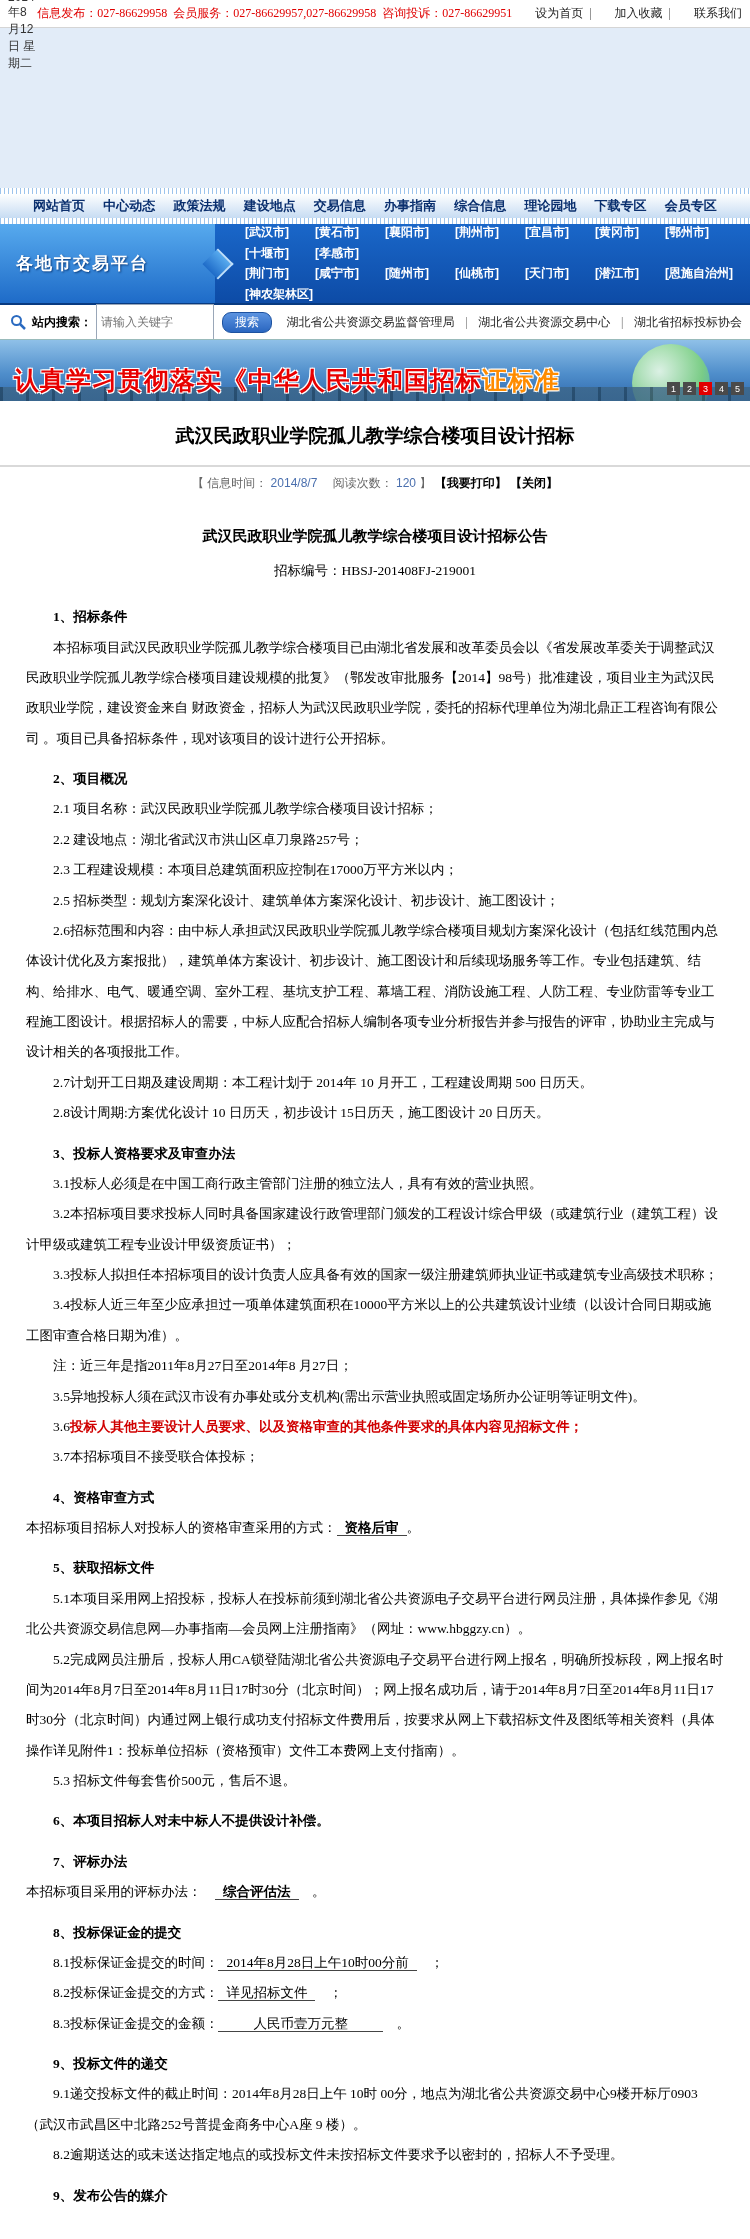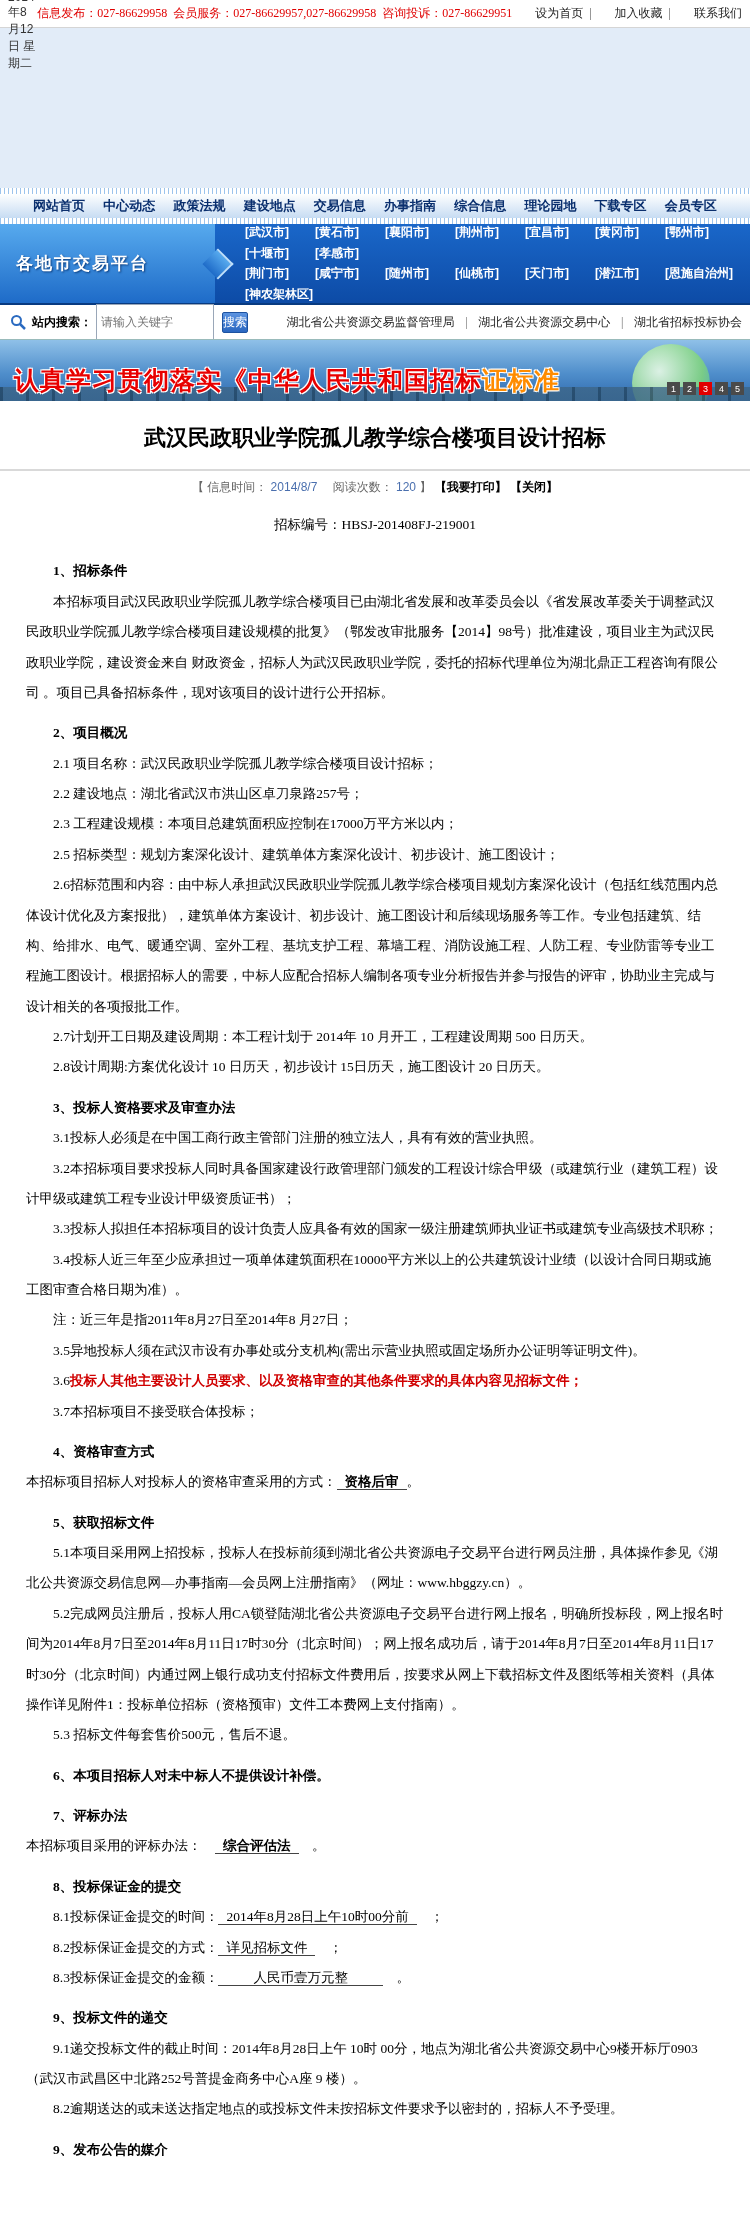--- a/index.html
+++ b/index.html
@@ -29,37 +29,37 @@
   .citybox .chev { position:absolute; right:-14px; top:50%; margin-top:-11px; width:22px; height:22px; background:linear-gradient(#57aaee,#1e6bc8); transform:rotate(45deg); border-right:2px solid #bfe0fa; border-top:2px solid #bfe0fa; }
   .citylinks { flex:1; display:flex; flex-direction:column; justify-content:center; gap:3px; padding-left:30px; }
   .cityrow { display:flex; flex-wrap:wrap; gap:4px 26px;font-weight:bold; }
   .cityrow span { color:#fff; font-size:12px; cursor:pointer; white-space:nowrap; }
 
   
   .searchrow { height:34px; display:flex; align-items:center; padding:0 8px; background:#fff; font-size:12px; }
   .searchrow .mag { margin:0 6px 0 2px; }
   .search-label { font-weight:bold; margin-right:4px; }
   .search-input { width:118px; height:37px; border:1px solid #9aa7b8; font-size:12px; padding:0 4px; color:#333; }
-  .search-btn { margin-left:8px; height:21px; padding:0 0; background:linear-gradient(#5b93e0,#2a66c0); color:#fff; border:1px solid #1d52a0; font-size:12px; cursor:pointer; border-radius:2px;text-align:center; }
+  .search-btn { margin-left:8px; height:21px; padding:0 12px; background:linear-gradient(#5b93e0,#2a66c0); color:#fff; border:1px solid #1d52a0; font-size:12px; cursor:pointer; border-radius:9px;text-align:center; }
   .org-links { margin-left:auto; display:flex; gap:6px; align-items:center; color:#222; }
   .org-links span.olink { cursor:pointer; }
   .org-links .sep { color:#888; }
 
   
   .banner { height:62px; position:relative; background:linear-gradient(#8fc0e8 0%,#4f8ecb 55%,#2f6aae 100%); overflow:hidden; border-top:1px solid #9bb; }
   .banner .bridge { position:absolute; left:0; right:0; bottom:0; height:14px; background:repeating-linear-gradient(90deg,#24455f 0 3px,#3c6587 3px 26px); opacity:.8; }
   .banner .globe { position:absolute; right:40px; top:4px; width:78px; height:78px; border-radius:50%; background:radial-gradient(circle at 35% 35%,#eafbe7,#7fd37f 60%,#3a9ad6); opacity:.9; }
   .slogan { position:absolute; left:14px; top:24px; font-size:25px; font-weight:bold; color:#e80000; letter-spacing:1px; text-shadow:-1px -1px 0 #fff,1px -1px 0 #fff,-1px 1px 0 #fff,1px 1px 0 #fff; white-space:nowrap;text-align:center; }
   .slogan .ovl { color:#ff8c00; }
   .pager { position:absolute; right:6px; bottom:6px; display:flex; gap:3px; }
   .pager span { width:13px; height:13px; background:#4a4a4a; color:#fff; font-size:9px; display:flex; align-items:center; justify-content:center; cursor:pointer; }
   .pager span.active { background:#e00000; }
 
   
-  .page-title { text-align:center; font-size:22px; font-weight:bold; padding:22px 0 16px; font-family:Liberation Mono, monospace; }
+  .page-title { text-align:center; font-size:19px; font-weight:bold; padding:22px 0 16px; font-family:Liberation Mono, monospace; }
   .title-divider { border-top:2px solid #d9d9d9; }
   .meta { text-align:center; font-size:12px; padding:8px 0 4px; color:#666; }
   .meta .mval { color:#4a6fae; }
   .meta .mbtn { color:#000; font-weight:bold; cursor:pointer; }
 
   
   .article { padding:10px 26px 30px 26px; font-family:"Liberation Serif","DejaVu Serif",serif; font-size:13.5px; line-height:2.25; color:#000; }
   .blk.cb { text-align:center; font-weight:bold; font-size:15px; margin:14px 0 2px; }
   .blk.c { text-align:center; margin-bottom:16px; }
   .blk.h { font-weight:bold; text-indent:2em; margin-top:10px; }
@@ -174,20 +174,21 @@
     <span>信息时间：</span>
     <span class="mval">2014/8/7</span>
     　<span>阅读次数：</span>
     <span class="mval">120</span>
     <span>】</span>
     <span class="mbtn">【我要打印】</span>
     <span class="mbtn">【关闭】</span>
   </div>
 
   <div class="article">
+      <div class="blk cb">武汉民政职业学院孤儿教学综合楼项目设计招标公告</div>
       <div class="blk c">招标编号：HBSJ-201408FJ-219001</div>
       <div class="blk h">1、招标条件</div>
       <div class="blk p">本招标项目武汉民政职业学院孤儿教学综合楼项目已由湖北省发展和改革委员会以《省发展改革委关于调整武汉民政职业学院孤儿教学综合楼项目建设规模的批复》（鄂发改审批服务【2014】98号）批准建设，项目业主为武汉民政职业学院，建设资金来自 财政资金，招标人为武汉民政职业学院，委托的招标代理单位为湖北鼎正工程咨询有限公司 。项目已具备招标条件，现对该项目的设计进行公开招标。</div>
       <div class="blk h">2、项目概况</div>
       <div class="blk p">2.1 项目名称：武汉民政职业学院孤儿教学综合楼项目设计招标；</div>
       <div class="blk p">2.2 建设地点：湖北省武汉市洪山区卓刀泉路257号；</div>
       <div class="blk p">2.3 工程建设规模：本项目总建筑面积应控制在17000万平方米以内；</div>
       <div class="blk p">2.5 招标类型：规划方案深化设计、建筑单体方案深化设计、初步设计、施工图设计；</div>
       <div class="blk p">2.6招标范围和内容：由中标人承担武汉民政职业学院孤儿教学综合楼项目规划方案深化设计（包括红线范围内总体设计优化及方案报批），建筑单体方案设计、初步设计、施工图设计和后续现场服务等工作。专业包括建筑、结构、给排水、电气、暖通空调、室外工程、基坑支护工程、幕墙工程、消防设施工程、人防工程、专业防雷等专业工程施工图设计。根据招标人的需要，中标人应配合招标人编制各项专业分析报告并参与报告的评审，协助业主完成与设计相关的各项报批工作。</div>
       <div class="blk p">2.7计划开工日期及建设周期：本工程计划于 2014年 10 月开工，工程建设周期 500 日历天。</div>

